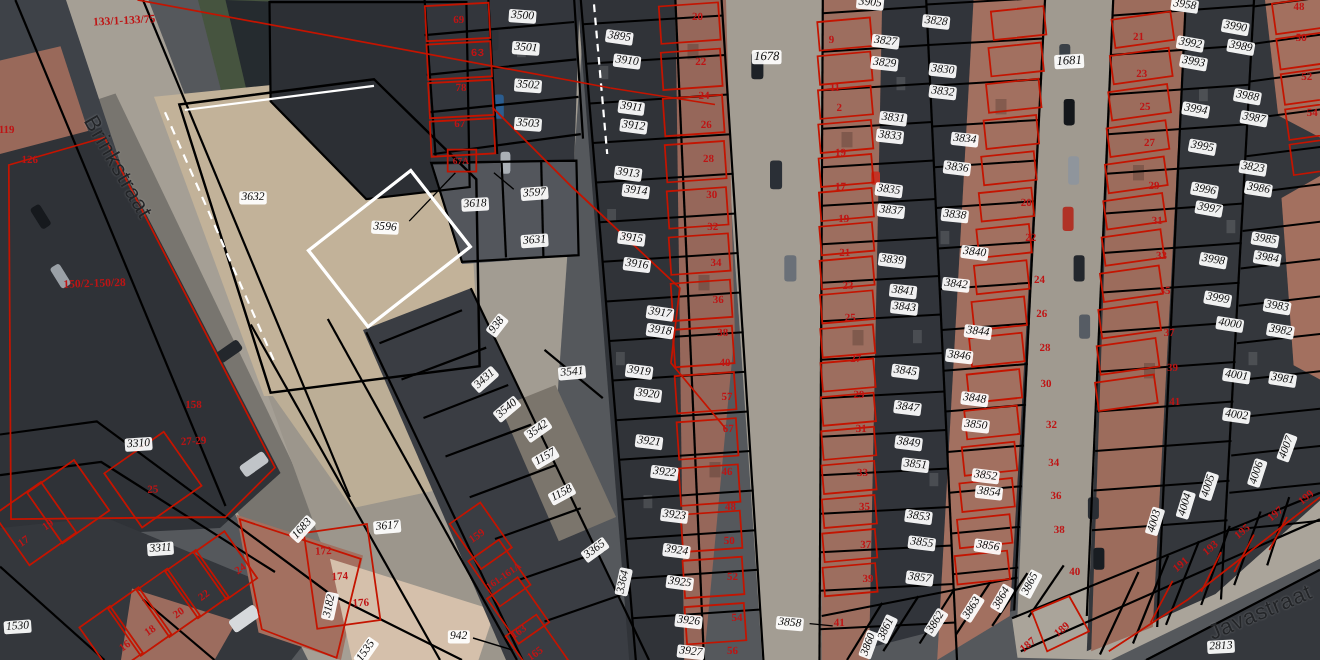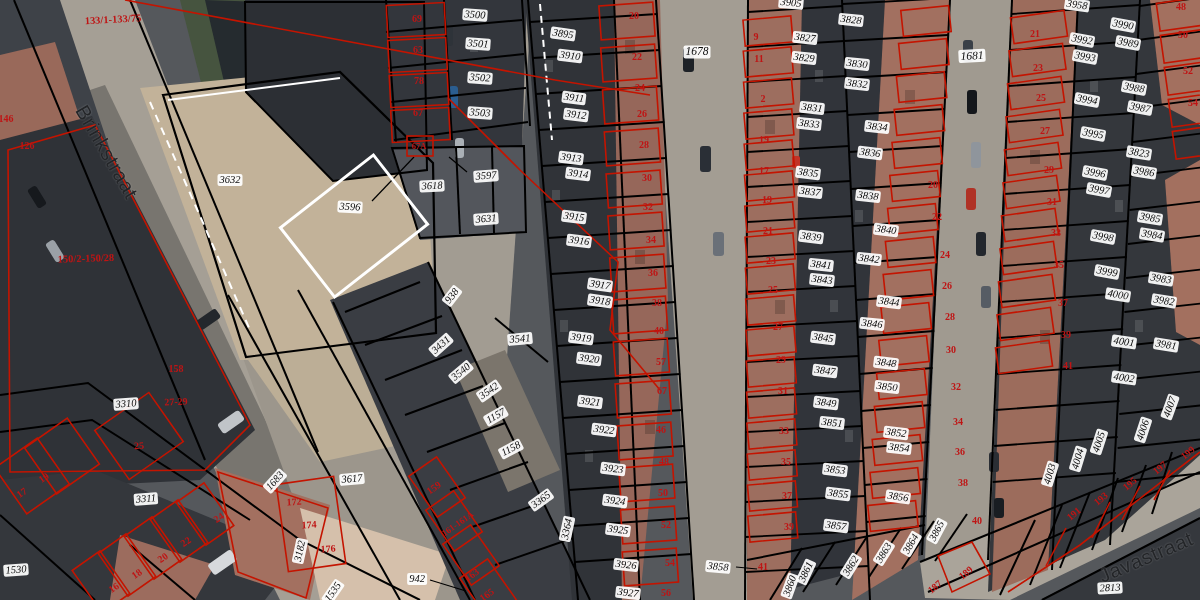--- a/index.html
+++ b/index.html
@@ -474,42 +474,42 @@
       <span class="plabel" style="left: 567px; top: 529px; --r: -78deg;">3364</span>
       <span class="plabel" style="left: 352px; top: 479px; --r: -5deg;">3617</span>
       <span class="plabel" style="left: 275px; top: 481px; --r: -48deg;">1683</span>
       <span class="plabel" style="left: 300px; top: 551px; --r: -78deg;">3182</span>
       <span class="plabel" style="left: 333px; top: 592px; --r: -55deg;">1535</span>
       <span class="plabel" style="left: 417px; top: 579px; --r: 0deg;">942</span>
       <span class="plabel" style="left: 16px; top: 570px; --r: -4deg;">1530</span>
       <span class="plabel" style="left: 126px; top: 404px; --r: -4deg;">3310</span>
       <span class="plabel" style="left: 146px; top: 499px; --r: -4deg;">3311</span>
       <span class="hnum" style="left: 113px; top: 20px; --r: -3deg; font-size: 10.5px;">133/1-133/75</span>
-      <span class="hnum" style="left: 6px; top: 119px; --r: 0deg;">146</span>
+      <span class="hnum" style="left: 6px; top: 119px; --r: 0deg;">119</span>
       <span class="hnum" style="left: 27px; top: 146px; --r: 0deg;">126</span>
       <span class="hnum" style="left: 86px; top: 259px; --r: -2deg; font-size: 10.5px;">150/2-150/28</span>
       <span class="hnum" style="left: 176px; top: 369px; --r: 0deg;">158</span>
       <span class="hnum" style="left: 176px; top: 402px; --r: -3deg;">27-29</span>
       <span class="hnum" style="left: 139px; top: 446px; --r: -3deg;">25</span>
       <span class="hnum" style="left: 22px; top: 493px; --r: -35deg;">17</span>
       <span class="hnum" style="left: 44px; top: 478px; --r: -35deg;">19</span>
       <span class="hnum" style="left: 114px; top: 588px; --r: -35deg;">16</span>
       <span class="hnum" style="left: 137px; top: 574px; --r: -35deg;">18</span>
       <span class="hnum" style="left: 163px; top: 558px; --r: -35deg;">20</span>
       <span class="hnum" style="left: 186px; top: 542px; --r: -35deg;">22</span>
       <span class="hnum" style="left: 219px; top: 518px; --r: -35deg;">24</span>
       <span class="hnum" style="left: 294px; top: 502px; --r: -3deg;">172</span>
       <span class="hnum" style="left: 309px; top: 525px; --r: -3deg;">174</span>
       <span class="hnum" style="left: 328px; top: 549px; --r: -3deg;">176</span>
       <span class="hnum" style="left: 434px; top: 488px; --r: -35deg;">159</span>
       <span class="hnum" style="left: 458px; top: 524px; --r: -35deg; font-size: 9px;">161-161A</span>
       <span class="hnum" style="left: 472px; top: 575px; --r: -35deg;">163</span>
       <span class="hnum" style="left: 487px; top: 595px; --r: -35deg;">165</span>
       <span class="hnum" style="left: 417px; top: 19px; --r: 0deg;">69</span>
-      <span class="hnum" style="left: 418px; top: 50px; --r: 0deg;">63</span>
+      <span class="hnum" style="left: 434px; top: 50px; font-family: Liberation Mono, monospace; --r: 0deg;">63</span>
       <span class="hnum" style="left: 419px; top: 81px; --r: 0deg;">78</span>
       <span class="hnum" style="left: 418px; top: 113px; --r: 0deg;">67</span>
       <span class="hnum" style="left: 419px; top: 146px; --r: 0deg; font-size: 8.5px;">67A</span>
       <span class="hnum" style="left: 634px; top: 16px; --r: 0deg;">20</span>
       <span class="hnum" style="left: 637px; top: 57px; --r: 0deg;">22</span>
       <span class="hnum" style="left: 640px; top: 88px; --r: 0deg;">24</span>
       <span class="hnum" style="left: 642px; top: 114px; --r: 0deg;">26</span>
       <span class="hnum" style="left: 644px; top: 145px; --r: 0deg;">28</span>
       <span class="hnum" style="left: 647px; top: 178px; --r: 0deg;">30</span>
       <span class="hnum" style="left: 648px; top: 207px; --r: 0deg;">32</span>
@@ -519,21 +519,21 @@
       <span class="hnum" style="left: 659px; top: 331px; --r: 0deg;">40</span>
       <span class="hnum" style="left: 661px; top: 362px; --r: 0deg;">57</span>
       <span class="hnum" style="left: 662px; top: 391px; --r: 0deg;">67</span>
       <span class="hnum" style="left: 661px; top: 430px; --r: 0deg;">46</span>
       <span class="hnum" style="left: 664px; top: 462px; --r: 0deg;">48</span>
       <span class="hnum" style="left: 663px; top: 493px; --r: 0deg;">50</span>
       <span class="hnum" style="left: 666px; top: 525px; --r: 0deg;">52</span>
       <span class="hnum" style="left: 670px; top: 563px; --r: 0deg;">54</span>
       <span class="hnum" style="left: 666px; top: 593px; --r: 0deg;">56</span>
       <span class="hnum" style="left: 756px; top: 37px; --r: 0deg;">9</span>
-      <span class="hnum" style="left: 759px; top: 59px; --r: 0deg;">11</span>
+      <span class="hnum" style="left: 759px; top: 81px; --r: 0deg;">11</span>
       <span class="hnum" style="left: 763px; top: 99px; --r: 0deg;">2</span>
       <span class="hnum" style="left: 764px; top: 140px; --r: 0deg;">19</span>
       <span class="hnum" style="left: 764px; top: 171px; --r: 0deg;">17</span>
       <span class="hnum" style="left: 767px; top: 200px; --r: 0deg;">19</span>
       <span class="hnum" style="left: 768px; top: 231px; --r: 0deg;">21</span>
       <span class="hnum" style="left: 771px; top: 261px; --r: 0deg;">23</span>
       <span class="hnum" style="left: 773px; top: 290px; --r: 0deg;">25</span>
       <span class="hnum" style="left: 778px; top: 327px; --r: 0deg;">27</span>
       <span class="hnum" style="left: 781px; top: 360px; --r: 0deg;">29</span>
       <span class="hnum" style="left: 783px; top: 391px; --r: 0deg;">31</span>

